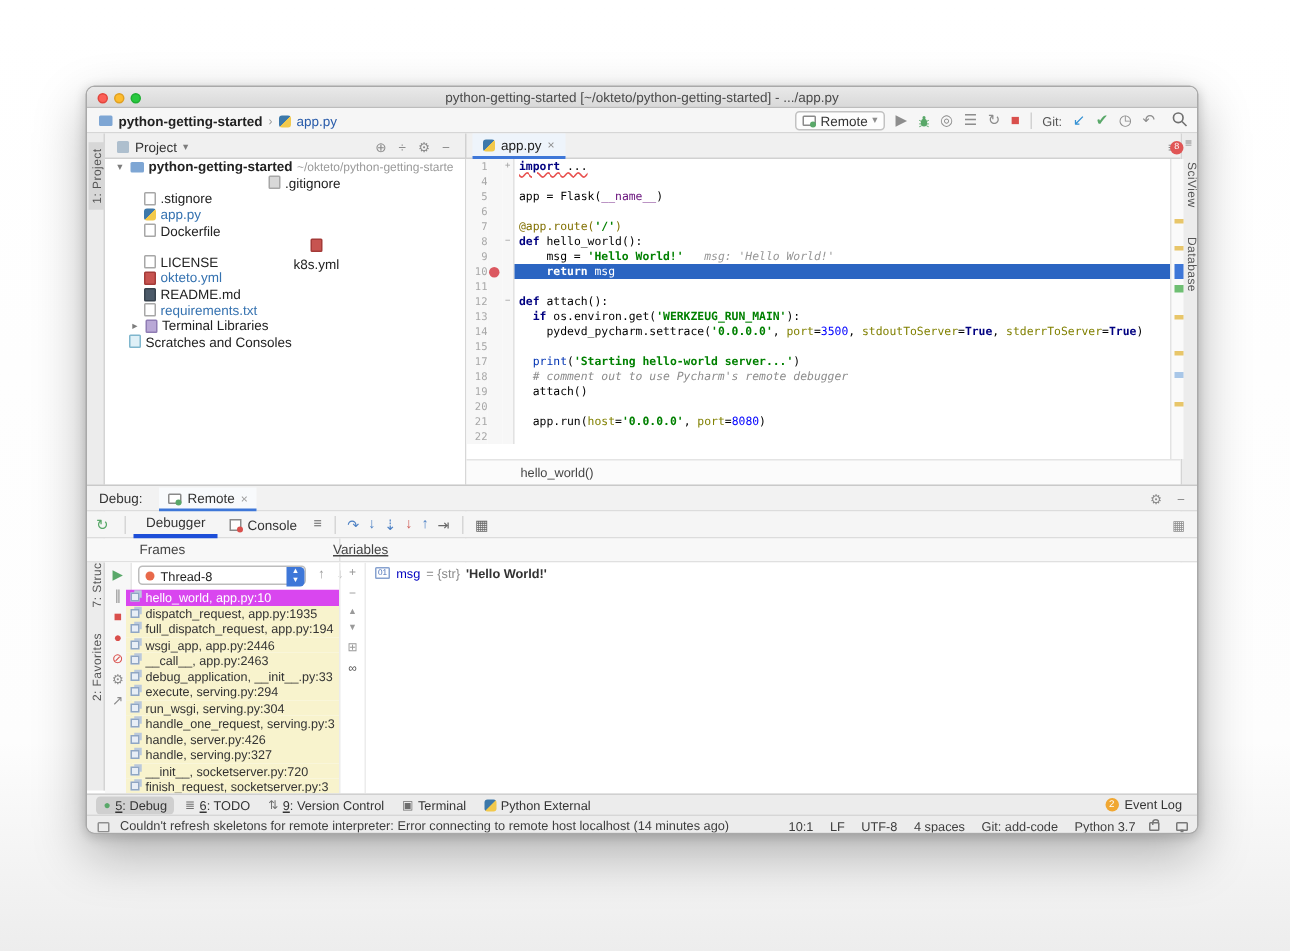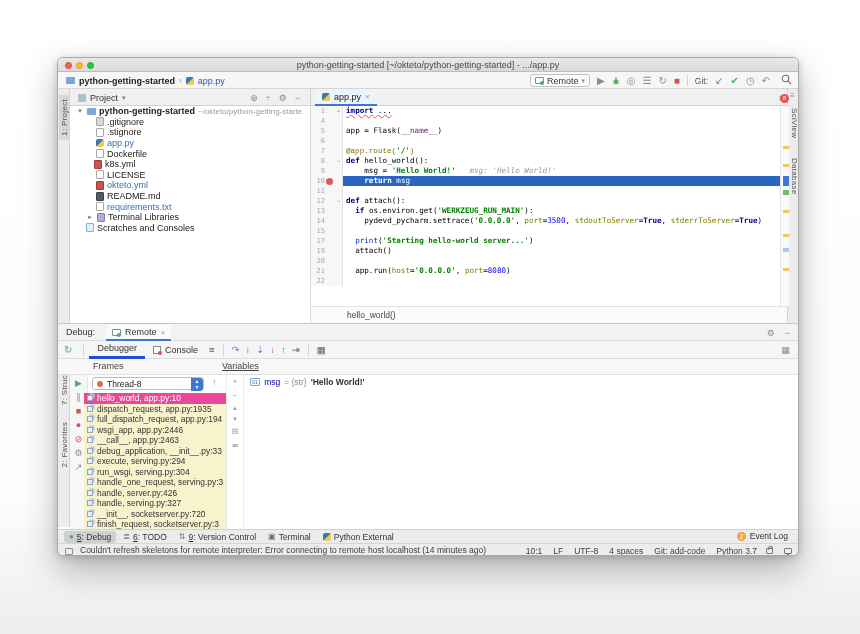--- a/index.html
+++ b/index.html
@@ -61,21 +61,21 @@
   .crow { display:flex; height:10px; line-height:10px; font-family:"DejaVu Sans Mono", monospace; font-size:7.6px; white-space:pre; }
   .lnum { width:14px; flex:0 0 auto; text-align:right; color:#a8a8a8; background:#f7f7f7; font-size:7px; }
   .lmark { width:10px; flex:0 0 auto; background:#f7f7f7; position:relative; }
   .lfold { width:8px; flex:0 0 auto; background:#f7f7f7; border-right:1px solid #e2e2e2; color:#9f9f9f; font-size:6px; text-align:center; line-height:10px; }
   .ltext { flex:1; padding-left:3px; color:#000; }
   .bp { position:absolute; left:1px; top:1.5px; width:7px; height:7px; border-radius:50%; background:#db5860; }
   .runarrow { position:absolute; left:1px; top:1.5px; width:0; height:0; border-left:6px solid #59a869; border-top:3.5px solid transparent; border-bottom:3.5px solid transparent; }
   .crow.cur .ltext { background:#2b65c2; color:#fff; }
   .crow.cur .sg { color:#fff !important; }
   .sg.p{color:#000;} .sg.k{color:#000080;font-weight:bold;} .sg.s{color:#008000;font-weight:bold;}
-  .sg.n{color:#0000ff;} .sg.c{color:#8c8c8c;font-style:italic;} .sg.d{color:#806f00;font-family:Liberation Mono, monospace;}
+  .sg.n{color:#0000ff;} .sg.c{color:#8c8c8c;font-style:italic;} .sg.d{color:#806f00;}
   .sg.a{color:#808000;} .sg.u{color:#660e7a;} .sg.h{color:#969696;font-style:italic;} .sg.b{color:#0033b3;}
   .sg.f{text-decoration:underline; text-decoration-style:wavy; text-decoration-color:#e8514f; }
   .estripe { position:absolute; left:722px; top:48px; width:9px; height:200px; background:#fafafa; border-left:1px solid #e3e3e3; }
   .emark { position:absolute; left:1.5px; width:6px; height:3px; }
   .errbadge { position:absolute; left:722px; top:36px; width:9px; height:9px; border-radius:50%; background:#e05555; color:#fff; font-size:6px; line-height:9px; text-align:center; }
   .ebcrumb { position:absolute; left:253px; top:248px; right:11px; height:17px; background:#fbfbfb; border-top:1px solid #e4e4e4; font-size:8.5px; color:#444; line-height:16px; padding-left:36px; }
   
   .dbg-title { position:absolute; left:0; top:265px; right:0; height:18px; background:#f2f2f2; border-top:1px solid #c9c9c9; border-bottom:1px solid #dcdcdc; font-size:9px; color:#333; }
   .dbg-label { position:absolute; left:8px; top:0; line-height:17px; }
   .dbg-tab { position:absolute; left:48px; top:1px; height:16px; display:flex; align-items:center; gap:4px; padding:0 6px; background:#f8fafc; border-bottom:2px solid #3e77d8; }
@@ -96,21 +96,21 @@
   .dbg-lcol { position:absolute; left:0; top:0; width:18px; height:154px; border-right:1px solid #e6e6e6; background:#f7f7f7; display:flex; flex-direction:column; align-items:center; padding-top:3px; gap:4px; }
   .dli { font-size:9px; line-height:10px; color:#8d8d8d; }
   .dli.green{color:#59a869;} .dli.red{color:#d94f4c;}
   .threadrow { position:absolute; left:22px; top:2px; width:130px; height:13px; }
   .combo { position:absolute; left:0; top:0; width:112px; height:13px; background:#fff; border:1px solid #bdbdbd; border-radius:3px; font-size:8.5px; display:flex; align-items:center; gap:4px; padding-left:4px; color:#222; }
   .tdot { width:6px; height:6px; border-radius:50%; background:#e8694a; flex:0 0 auto; }
   .stepper { position:absolute; right:0; top:0; width:12px; height:13px; background:#3e77d8; border-radius:0 3px 3px 0; color:#fff; font-size:5px; line-height:6px; text-align:center; }
   .updown { position:absolute; left:120px; top:0; display:flex; gap:8px; color:#9c9c9c; font-size:9px; }
   .frames { position:absolute; left:14px; top:18px; width:142px; height:136px; overflow:hidden; font-size:8.4px; }
   .frow { height:10.5px; display:flex; align-items:center; gap:4px; background:#f8f3cd; color:#333; white-space:nowrap; padding-left:3px; }
-  .frow.sel { background:#ec4899; color:#fff; }
+  .frow.sel { background:#d946ef; color:#fff; }
   .fico { width:6px; height:6px; border:1px solid #8fa6c4; background:#e8eef6; box-shadow:2px -2px 0 -0.5px #b9c8dc; flex:0 0 auto; }
   .midstrip { position:absolute; left:156px; top:0; width:18px; height:154px; border-left:1px solid #ececec; border-right:1px solid #ececec; display:flex; flex-direction:column; align-items:center; padding-top:2px; gap:5px; color:#9a9a9a; font-size:8px; }
   .vars { position:absolute; left:176px; top:0; right:0; height:154px; font-size:8.5px; }
   .vrow { height:13px; display:flex; align-items:center; gap:4px; padding-left:4px; }
   .vbadge { border:1px solid #87a2d0; color:#4a6fb5; font-size:5.5px; line-height:6px; padding:0 1px; border-radius:1px; }
   .vname { color:#0000c0; } .vgray { color:#8a8a8a; } .vval { color:#333; font-weight:bold; }
   
   .bottombar { position:absolute; left:0; top:471px; right:0; height:14px; background:#ececec; border-top:1px solid #d0d0d0; display:flex; align-items:center; font-size:8.5px; color:#333; padding-left:6px; gap:2px; }
   .btab { height:12px; display:flex; align-items:center; gap:3px; padding:0 5px; border-radius:3px; }
   .btab.active { background:#cfcfcf; }
@@ -202,37 +202,37 @@
     </div>
   </div>
 
   <div class="projtree">
       <div class="trow" style="padding-left: 6px;">
         <span class="arr">▾</span>
         <span class="foldicon"></span>
         <span class="lbl" style="font-weight: bold;">python-getting-started</span>
         <span class="path">~/okteto/python-getting-starte</span>
       </div>
-      <div class="trow" style="padding-left: 26px;">
+      <div class="trow" style="padding-left: 26px; justify-content: center;">
         <span class="ficon git"></span>
         <span class="lbl">.gitignore</span>
       </div>
       <div class="trow" style="padding-left: 26px;">
         <span class="ficon "></span>
         <span class="lbl">.stignore</span>
       </div>
       <div class="trow mod" style="padding-left: 26px;">
         <span class="pyicon"></span>
         <span class="lbl">app.py</span>
       </div>
       <div class="trow" style="padding-left: 26px;">
         <span class="ficon "></span>
         <span class="lbl">Dockerfile</span>
       </div>
-      <div class="trow" style="padding-left: 24px;">
+      <div class="trow" style="padding-left: 42px; flex-direction: column;">
         <span class="ficon yml"></span>
         <span class="lbl">k8s.yml</span>
       </div>
       <div class="trow" style="padding-left: 26px;">
         <span class="ficon "></span>
         <span class="lbl">LICENSE</span>
       </div>
       <div class="trow mod" style="padding-left: 26px;">
         <span class="ficon yml"></span>
         <span class="lbl">okteto.yml</span>
@@ -273,20 +273,21 @@
       <div class="crow"><span class="lnum">7</span><span class="lmark"></span><span class="lfold"></span><span class="ltext"><span class="sg d">@app.route(</span><span class="sg s">'/'</span><span class="sg d">)</span></span></div>
       <div class="crow"><span class="lnum">8</span><span class="lmark"></span><span class="lfold">−</span><span class="ltext"><span class="sg k">def </span><span class="sg p">hello_world():</span></span></div>
       <div class="crow"><span class="lnum">9</span><span class="lmark"></span><span class="lfold"></span><span class="ltext"><span class="sg p">    msg = </span><span class="sg s">'Hello World!'</span><span class="sg h">   msg: 'Hello World!'</span></span></div>
       <div class="crow cur"><span class="lnum">10</span><span class="lmark"><span class="bp"></span></span><span class="lfold"></span><span class="ltext"><span class="sg p">    </span><span class="sg k">return </span><span class="sg p">msg</span></span></div>
       <div class="crow"><span class="lnum">11</span><span class="lmark"></span><span class="lfold"></span><span class="ltext"></span></div>
       <div class="crow"><span class="lnum">12</span><span class="lmark"></span><span class="lfold">−</span><span class="ltext"><span class="sg k">def </span><span class="sg p">attach():</span></span></div>
       <div class="crow"><span class="lnum">13</span><span class="lmark"></span><span class="lfold"></span><span class="ltext"><span class="sg p">  </span><span class="sg k">if </span><span class="sg p">os.environ.get(</span><span class="sg s">'WERKZEUG_RUN_MAIN'</span><span class="sg p">):</span></span></div>
       <div class="crow"><span class="lnum">14</span><span class="lmark"></span><span class="lfold"></span><span class="ltext"><span class="sg p">    pydevd_pycharm.settrace(</span><span class="sg s">'0.0.0.0'</span><span class="sg p">, </span><span class="sg a">port</span><span class="sg p">=</span><span class="sg n">3500</span><span class="sg p">, </span><span class="sg a">stdoutToServer</span><span class="sg p">=</span><span class="sg k">True</span><span class="sg p">, </span><span class="sg a">stderrToServer</span><span class="sg p">=</span><span class="sg k">True</span><span class="sg p">)</span></span></div>
       <div class="crow"><span class="lnum">15</span><span class="lmark"></span><span class="lfold"></span><span class="ltext"></span></div>
       <div class="crow"><span class="lnum">17</span><span class="lmark"></span><span class="lfold"></span><span class="ltext"><span class="sg p">  </span><span class="sg b">print</span><span class="sg p">(</span><span class="sg s">'Starting hello-world server...'</span><span class="sg p">)</span></span></div>
+      <div class="crow"><span class="lnum">18</span><span class="lmark"></span><span class="lfold"></span><span class="ltext"><span class="sg c">  # comment out to use Pycharm's remote debugger</span></span></div>
       <div class="crow"><span class="lnum">19</span><span class="lmark"></span><span class="lfold"></span><span class="ltext"><span class="sg p">  attach()</span></span></div>
       <div class="crow"><span class="lnum">20</span><span class="lmark"></span><span class="lfold"></span><span class="ltext"></span></div>
       <div class="crow"><span class="lnum">21</span><span class="lmark"></span><span class="lfold"></span><span class="ltext"><span class="sg p">  app.run(</span><span class="sg a">host</span><span class="sg p">=</span><span class="sg s">'0.0.0.0'</span><span class="sg p">, </span><span class="sg a">port</span><span class="sg p">=</span><span class="sg n">8080</span><span class="sg p">)</span></span></div>
       <div class="crow"><span class="lnum">22</span><span class="lmark"></span><span class="lfold"></span><span class="ltext"></span></div>
     </div>
   <div class="estripe">
       <div class="emark" style="top: 40px; height: 3px; background: rgb(232, 198, 106);"></div>
       <div class="emark" style="top: 58px; height: 3px; background: rgb(232, 198, 106);"></div>
       <div class="emark" style="top: 70px; height: 10px; background: rgb(62, 119, 216);"></div>
       <div class="emark" style="top: 84px; height: 5px; background: rgb(111, 191, 115);"></div>

